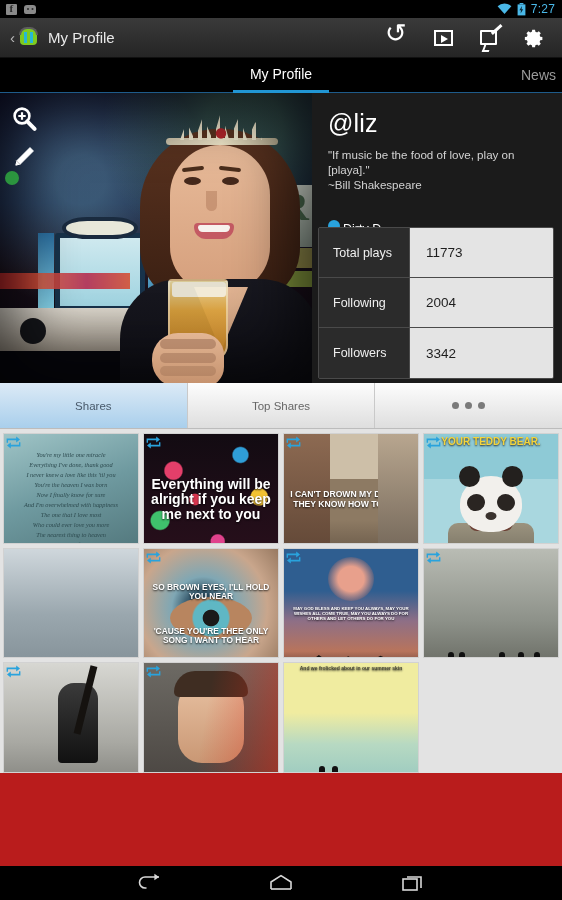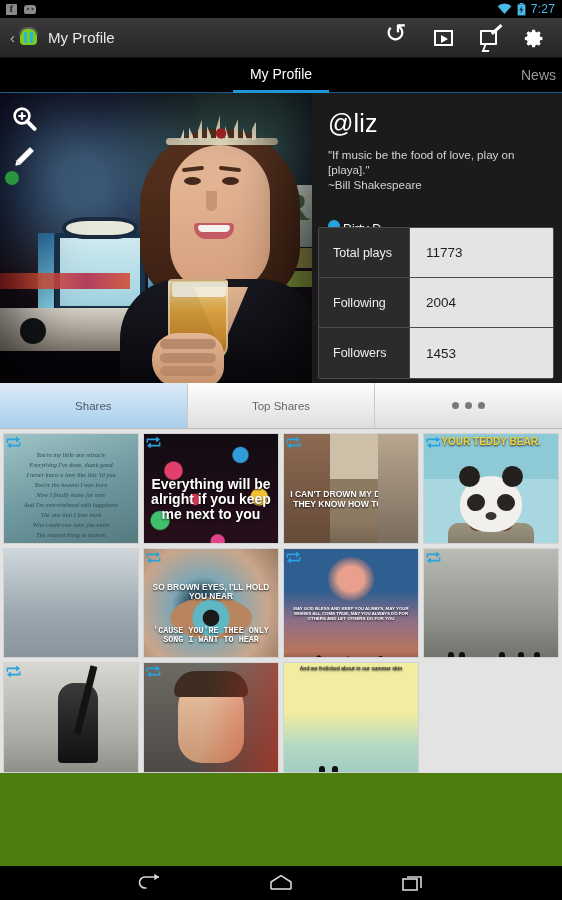--- a/index.html
+++ b/index.html
@@ -1,19 +1,19 @@
 <!DOCTYPE html>
 <html><head>
 <meta charset="utf-8">
 <style>
   * { margin:0; padding:0; box-sizing:border-box; }
   html,body { width:562px; height:900px; overflow:hidden; background:#000;
     font-family:"Liberation Sans", sans-serif; }
 
-  #app { position:relative; width:562px; height:900px; background:#4d7c0f; }
+  #app { position:relative; width:562px; height:900px; background:#b91c1c; }
 
   
   .statusbar { height:18px; background:#000; display:flex; align-items:center;
     padding:0 6px; position:relative; }
   .sb-left { display:flex; align-items:center; gap:7px; }
   .sb-right { position:absolute; right:7px; top:0; height:18px;
     display:flex; align-items:center; gap:5px; }
   .sb-time { color:#4ab8e8; font-size:12px; letter-spacing:.2px; }
   .fb-ico { width:11px; height:11px; background:#8a8a8a; border-radius:1px;
     position:relative; }
@@ -368,21 +368,21 @@
         <div class="srow">
           <div class="slabel">Total plays</div>
           <div class="svalue">11773</div>
         </div>
         <div class="srow">
           <div class="slabel">Following</div>
           <div class="svalue">2004</div>
         </div>
         <div class="srow">
           <div class="slabel">Followers</div>
-          <div class="svalue">1453</div>
+          <div class="svalue">3342</div>
         </div>
       </div>
     </div>
   </div>
 
   <div class="subtabs">
     <div class="stab sel">Shares</div>
     <div class="stab">Top Shares</div>
     <div class="stab">
       <span class="dots">
@@ -445,21 +445,21 @@
         </div>
       </div>
       <div class="card">
         <div class="thumb a6"></div>
       </div>
       <div class="card">
         <div class="thumb a7">
           <span class="eyeimg"></span>
           <div class="ovl">
             <span style="font-size: 8.4px;">SO BROWN EYES, I'LL HOLD YOU NEAR</span>
-            <span style="font-size: 8.4px; margin-top: 26px; font-family: Liberation Mono, monospace;">'CAUSE YOU'RE THEE ONLY SONG I WANT TO HEAR</span>
+            <span style="font-size: 8.4px; margin-top: 26px;">'CAUSE YOU'RE THEE ONLY SONG I WANT TO HEAR</span>
           </div>
           <span class="reshare"><svg width="15" height="13" viewBox="0 0 15 13">
               <path d="M2 4.2h8.2v2.2L14 3.4 10.2 0.4v2.2H0.6v4.2h1.4z" fill="#29a3dd"></path>
               <path d="M13 8.8H4.8V6.6L1 9.6l3.8 3V10.4h9.6V6.2H13z" fill="#29a3dd"></path>
             </svg></span>
         </div>
       </div>
       <div class="card">
         <div class="thumb a8">
           <span class="angel"></span>

